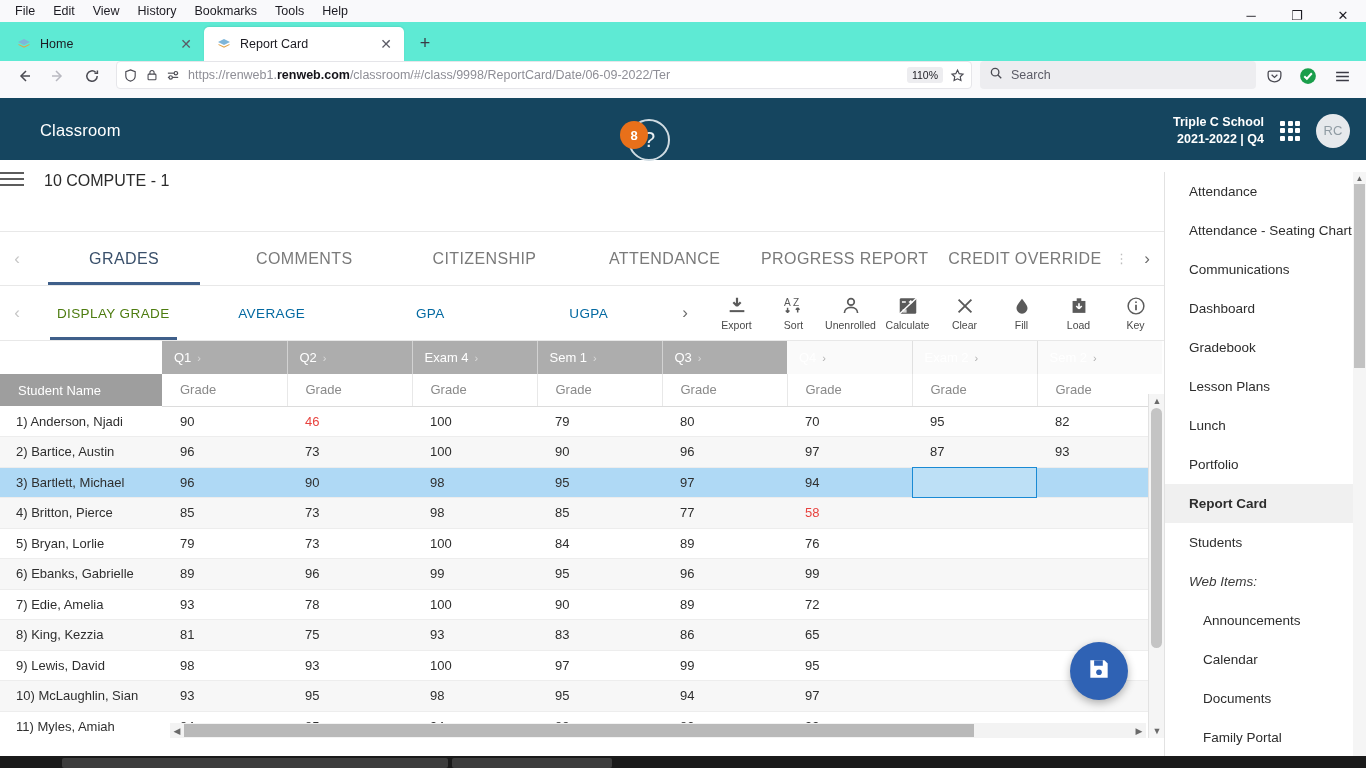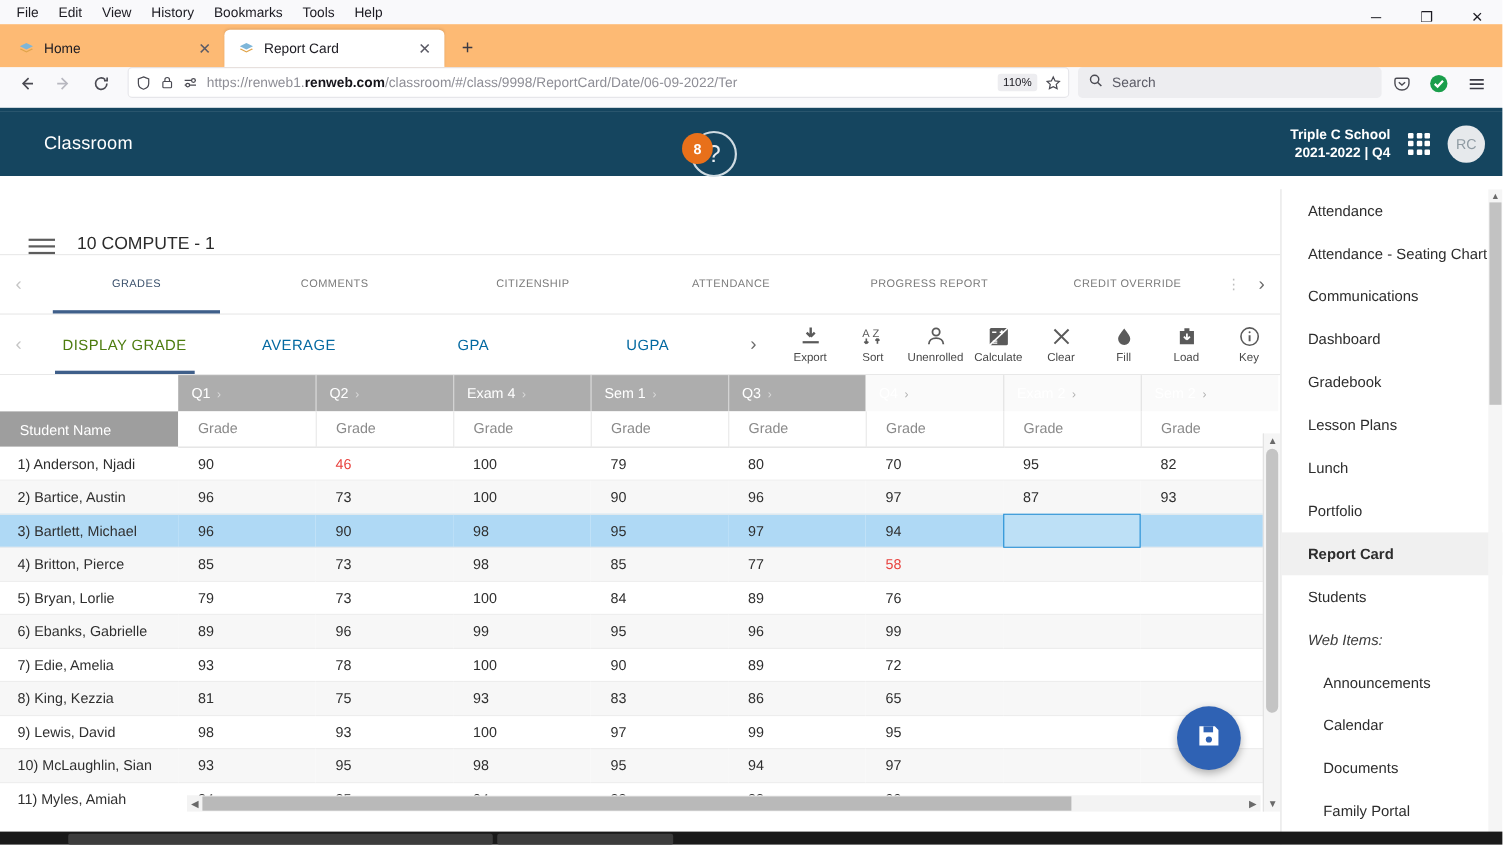--- a/index.html
+++ b/index.html
@@ -16,21 +16,21 @@
     height: 22px; background: #f9f9fb;
     display: flex; align-items: center; padding-left: 6px;
     font-size: 12.5px; color: #1c1b22;
   }
   .browser-menubar .mi { padding: 2px 9px; cursor: default; }
   .winctl { position: absolute; top: 0; right: 0; height: 22px; display: flex; }
   .winctl .wb { width: 46px; height: 30px; display: flex; align-items: center;
     justify-content: center; font-size: 13px; color: #1c1b22; }
 
   .tabstrip {
-    height: 39px; background: #fdba74; display: flex; align-items: flex-end;
+    height: 39px; background: #5eead4; display: flex; align-items: flex-end;
     padding: 0 4px; position: relative;
   }
   .tab {
     height: 34px; width: 200px; display: flex; align-items: center;
     padding: 0 8px 0 12px; border-radius: 5px 5px 0 0; font-size: 12.5px;
     color: #1c1b22; gap: 8px; position: relative;
   }
   .tab.active { background: #ffffff; box-shadow: 0 -1px 2px rgba(0,0,0,.08); }
   .tab .favi { width: 16px; height: 16px; flex: 0 0 16px; }
   .tab .tlabel { flex: 1; white-space: nowrap; overflow: hidden; text-overflow: ellipsis; }
@@ -88,34 +88,34 @@
   .grid-icon { display: grid; grid-template-columns: repeat(3, 5px);
     grid-template-rows: repeat(3, 5px); gap: 2.5px; }
   .grid-icon i { background: #ffffff; border-radius: 1px; display: block; width:5px; height:5px;}
   .avatar { width: 34px; height: 34px; border-radius: 50%; background: #e6e9ec;
     color: #8f9ba3; font-size: 13px; display: flex; align-items: center;
     justify-content: center; font-weight: 500; }
 
   
   .main { position: absolute; left: 0; top: 172px; width: 1164px; height: 596px;
     background: #fff; }
-  .class-bar { height: 60px; display: flex; align-items: flex-end; padding-left: 26px;
+  .class-bar { height: 60px; display: flex; align-items: flex-start; 
     gap: 20px; border-bottom: 1px solid #e8e8e8; }
   .hamburger { display: flex; flex-direction: column; gap: 4px; width: 24px; }
   .hamburger i { height: 2px; background: #5c5c5c; display: block; }
   .class-name { font-size: 16px; color: #2b2b2b; }
 
   .tabrow { height: 54px; display: flex; align-items: stretch; position: relative;
     border-bottom: 1px solid #e8e8e8; }
   .arrow-btn { width: 34px; display: flex; align-items: center; justify-content: center;
     color: #c6c6c6; font-size: 17px; flex: 0 0 34px; }
   .arrow-btn.dark { color: #6c6c6c; }
   .tabitems { display: flex; flex: 1; }
   .tabitem { flex: 1; display: flex; align-items: center; justify-content: center;
-    font-size: 10px; color: #7a7a7a; letter-spacing: .4px; position: relative; }
+    font-size: 16px; color: #7a7a7a; letter-spacing: .4px; position: relative; }
   .tabitem.active { color: #3a506b; }
   .tabitem.active::after { content:''; position: absolute; left: 8%; right: 8%;
     bottom: 0; height: 3px; background: #3f5f8a; }
   .ovf { color: #bdbdbd; font-size: 13px; display:flex; align-items:center; padding-right:2px;}
 
   .tabrow2 { height: 55px; display: flex; align-items: stretch; border-bottom: 1px solid #e8e8e8; }
   .tabrow2 .subtabs { width: 730px; display: flex; }
   .tabrow2 .subtab { flex: 1; display: flex; align-items: center;
     justify-content: center; font-size: 13.5px; color: #0369a1; letter-spacing:.4px;
     position: relative; }

